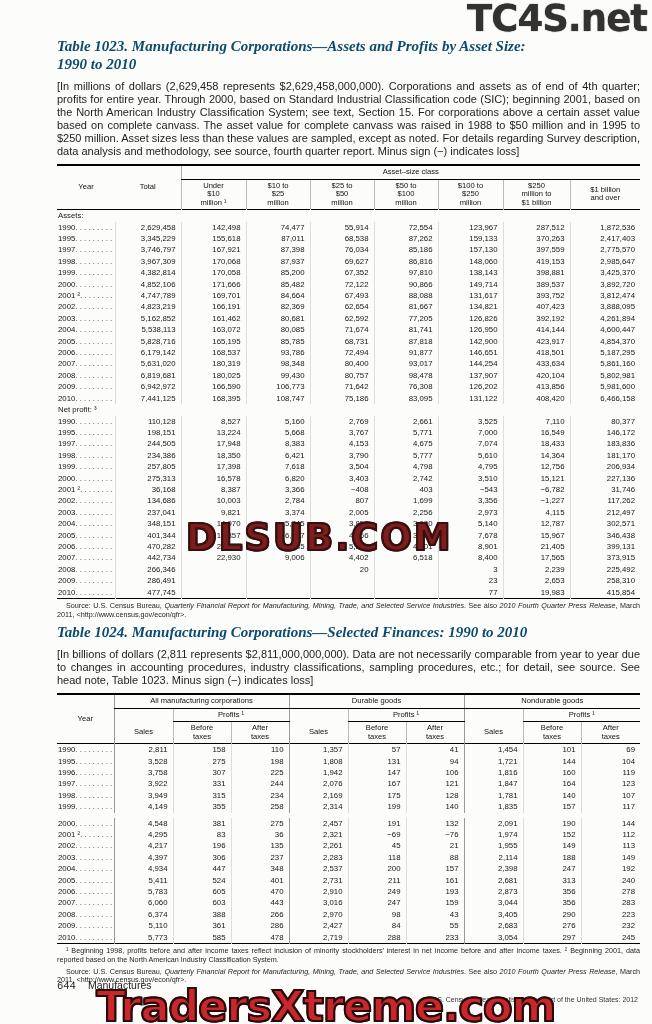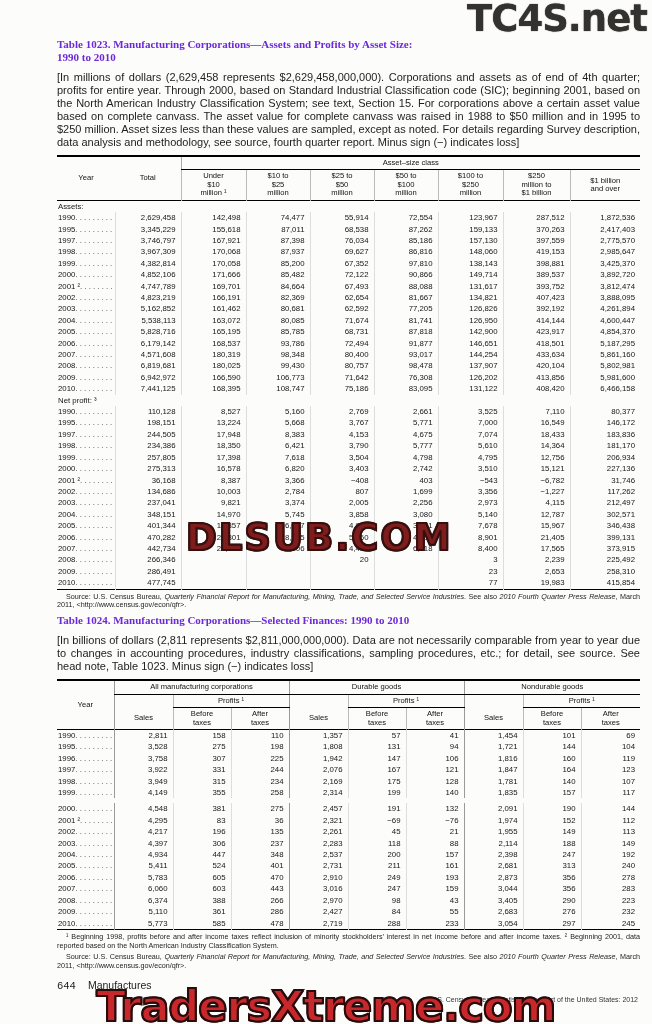--- a/index.html
+++ b/index.html
@@ -3,22 +3,22 @@
 <meta charset="utf-8">
 <style>
   * { margin:0; padding:0; box-sizing:border-box; }
   html,body { width:652px; height:1024px; }
   body {
     position:relative; overflow:hidden; background:#fcfcfb;
     font-family:"Liberation Sans", sans-serif; color:#161616;
   }
   .content { position:absolute; left:57px; top:0; width:583px; }
 
-  .tbl-title { font-family:"Liberation Serif", serif; font-weight:bold; color:#6d28d9;
-               font-size:11px; line-height:1.18; }
+  .tbl-title { font-family:"Liberation Serif", serif; font-weight:bold; color:#0c4a6e;
+               font-size:15px; line-height:1.18;font-style:italic; }
   #t1023-title { margin-top:38px; }
   #t1024-title { margin-top:4px; }
 
   .headnote { font-size:11px; line-height:1.18; text-align:justify; margin-top:7px; color:#1d1d1d; }
 
   table.stat { width:100%; border-collapse:collapse; table-layout:fixed; margin-top:6px;
                border-top:2px solid #000; border-bottom:1.5px solid #000; }
   table.stat thead { border-bottom:1px solid #000; }
   table.stat th { font-weight:normal; font-size:7.6px; line-height:1.12; text-align:center;
                   vertical-align:middle; padding:2px 16px; color:#111; }
@@ -229,21 +229,21 @@
             <td class="num">168,537</td>
             <td class="num">93,786</td>
             <td class="num">72,494</td>
             <td class="num">91,877</td>
             <td class="num">146,651</td>
             <td class="num">418,501</td>
             <td class="num">5,187,295</td>
           </tr>
           <tr class="data-row">
             <td class="year-cell"><span class="yr">2007</span><span class="dots">. . . . . . . . . . . . . . . . .</span></td>
-            <td class="num">4,571,608</td>
+            <td class="num">5,631,020</td>
             <td class="num">180,319</td>
             <td class="num">98,348</td>
             <td class="num">80,400</td>
             <td class="num">93,017</td>
             <td class="num">144,254</td>
             <td class="num">433,634</td>
             <td class="num">5,861,160</td>
           </tr>
           <tr class="data-row">
             <td class="year-cell"><span class="yr">2008</span><span class="dots">. . . . . . . . . . . . . . . . .</span></td>

